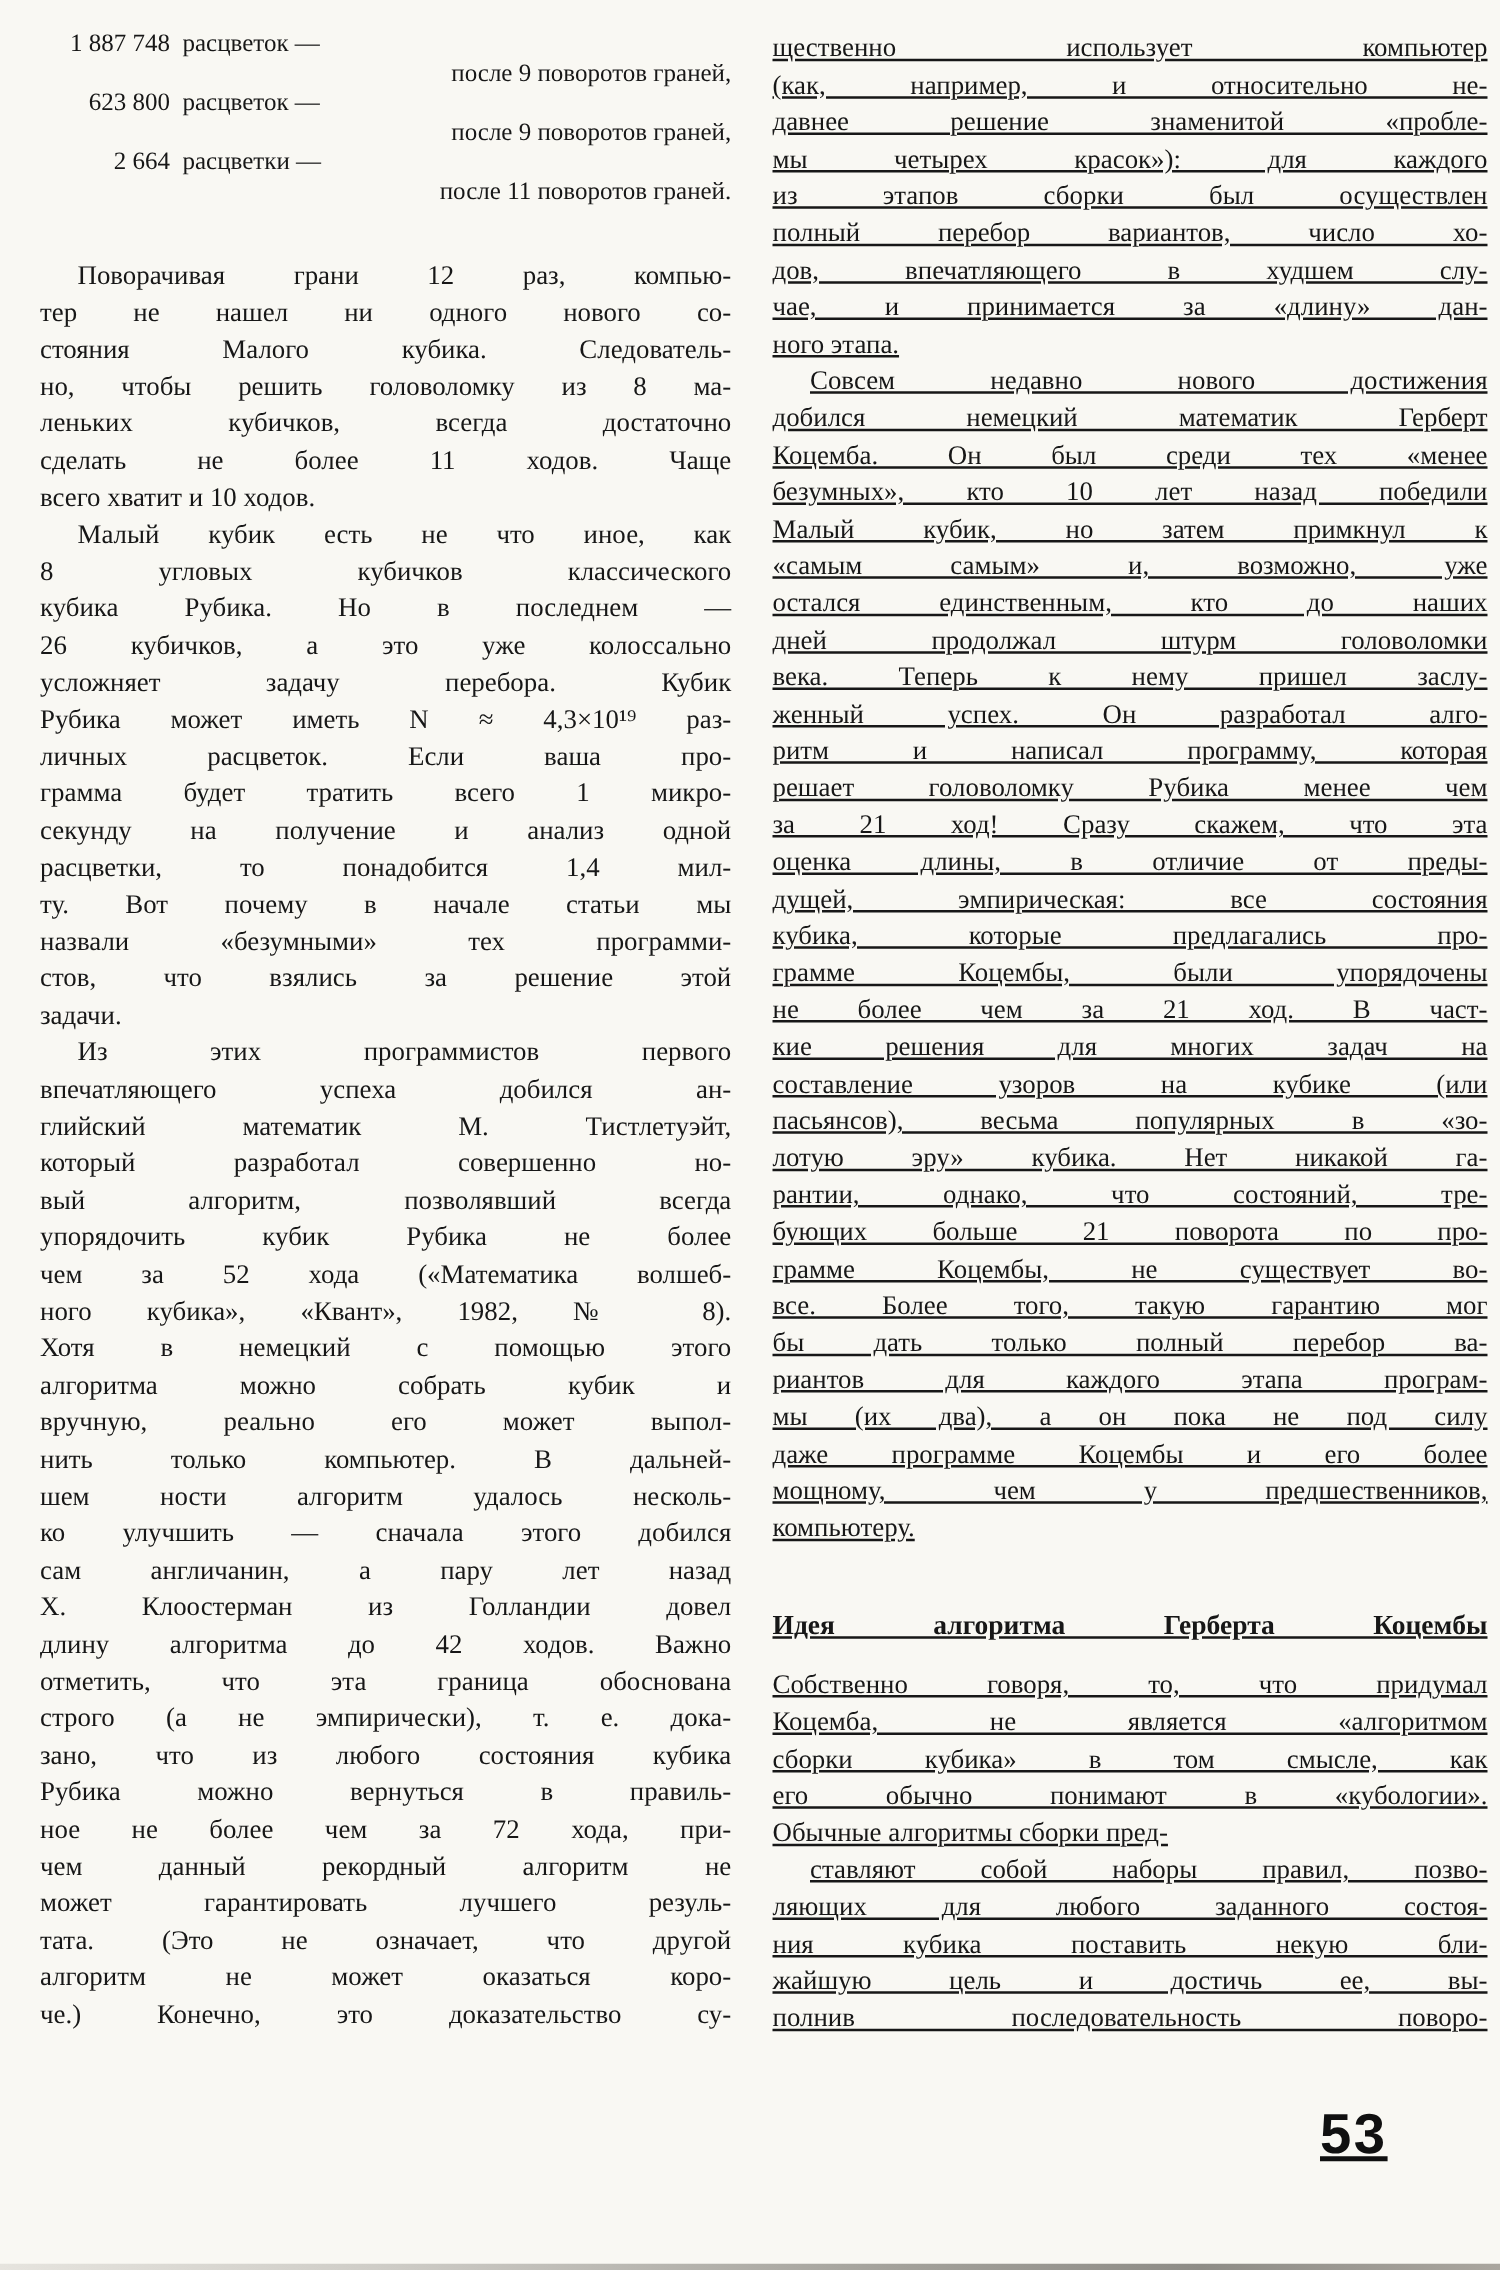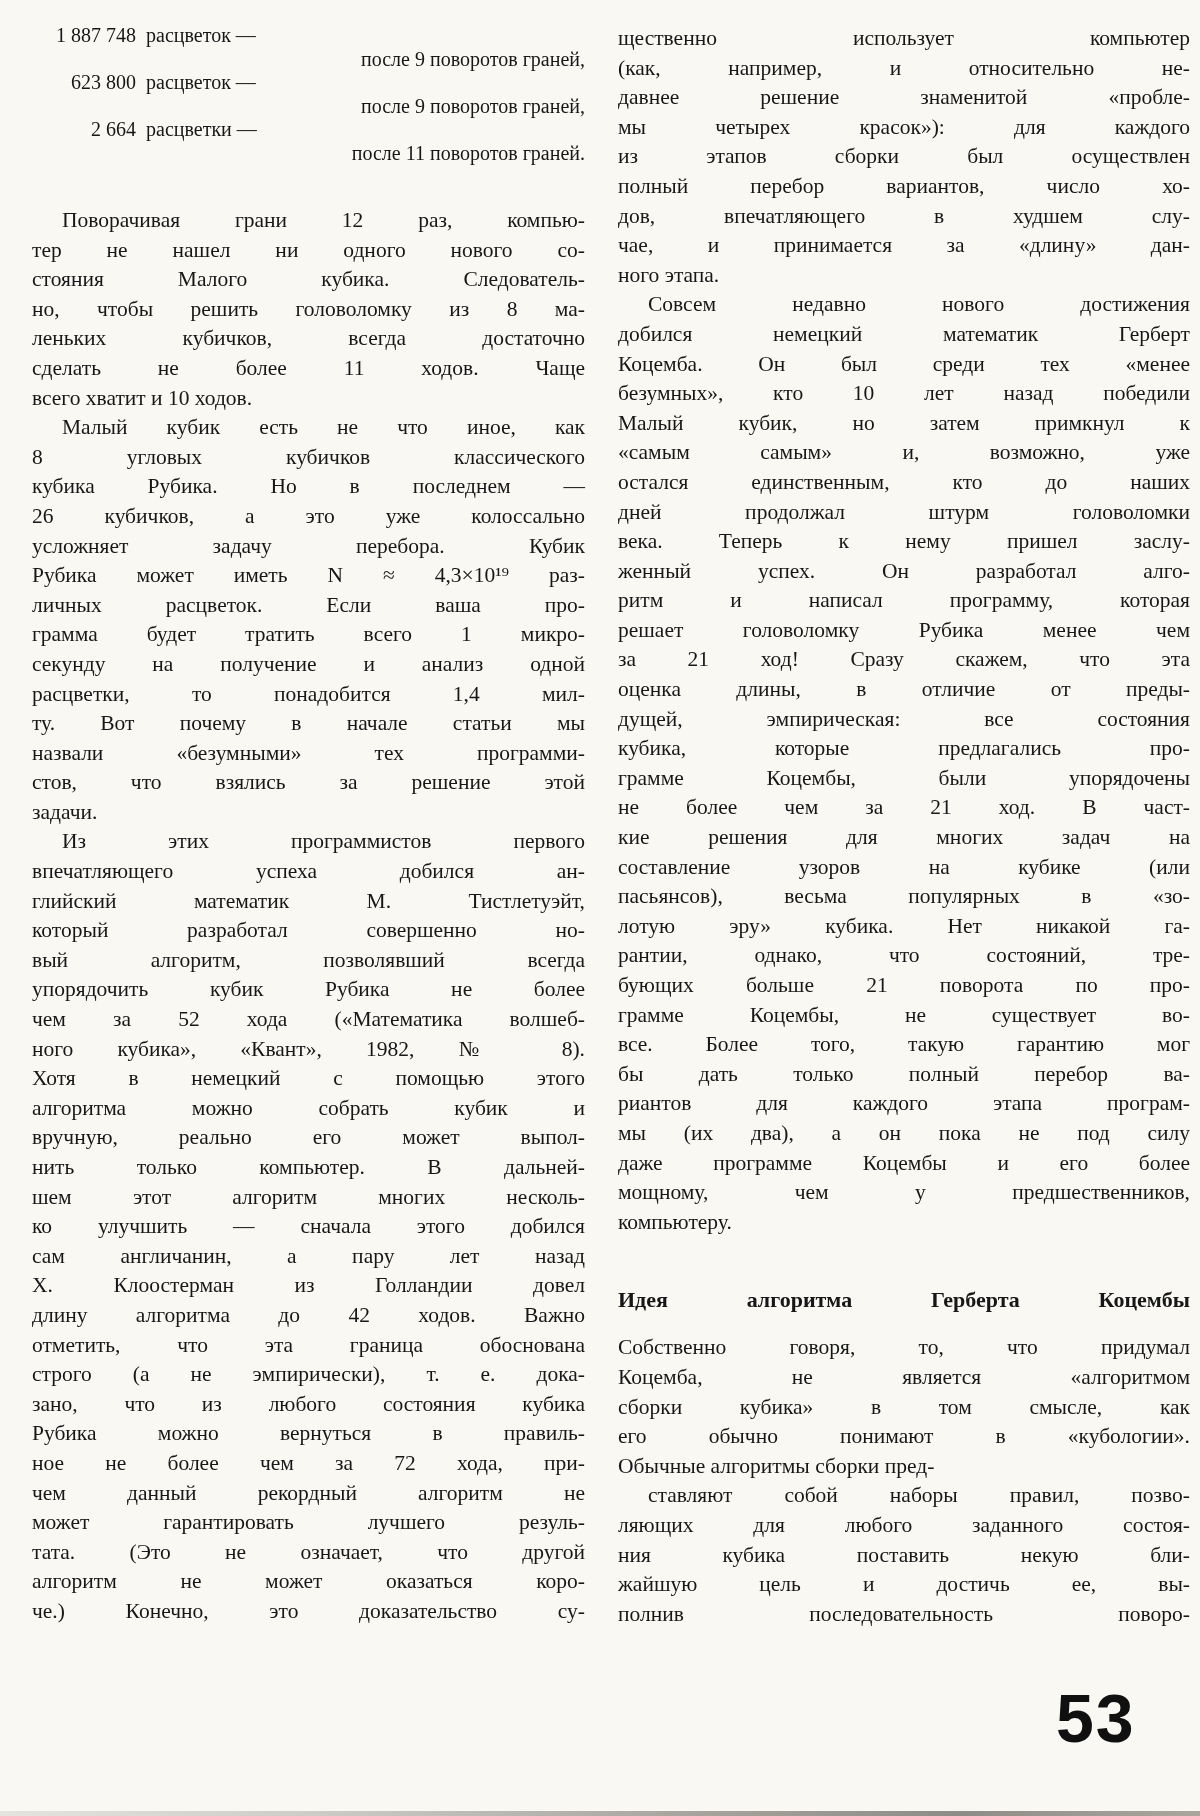--- a/index.html
+++ b/index.html
@@ -15,33 +15,34 @@
   }
   .stat-first{display:flex;}
   .stat-num{width:104px;text-align:right;flex:0 0 auto;}
   .stat-label{margin-left:10px;}
   .stat-detail{text-align:right;}
   .col{
     position:absolute;font-size:21.5px;line-height:29.6px;
     text-align:justify;hyphens:none;
   }
   .col-left{left:32px;top:206px;width:553px;}
-  .col-right{left:618px;top:24px;width:572px;}
+  .col-right{left:618px;top:24px;width:572px;text-decoration:underline;}
   .line{text-align:justify;text-align-last:justify;white-space:nowrap;}
   .line.last-closed{text-align-last:left;white-space:normal;}
   .para.indent .line:first-child{text-indent:30px;}
   .heading{
     font-weight:bold;font-size:22px;line-height:30px;
     margin:48px 0 18px 0;text-align:justify;text-align-last:justify;
   }
   .page-number{
     position:absolute;left:1056px;top:1684px;
     font-family:"Liberation Sans","DejaVu Sans",sans-serif;
-    font-weight:bold;font-size:68px;line-height:1;color:#101010;
+    font-weight:bold;font-size:45px;line-height:1;color:#101010;
     letter-spacing:2px;
+    text-decoration:underline;
   }
   .bottom-strip{
     position:absolute;left:0;bottom:0;width:1200px;height:5px;
     background:linear-gradient(90deg,#e6e4de 0%,#cfcdc7 25%,#a3a19a 60%,#8e8c86 80%,#aaa69e 100%);
   }
 </style>
 </head>
 <body style="background: rgb(249, 248, 243); color: rgb(23, 23, 23);">
 
 <div class="page">
@@ -94,21 +95,21 @@
         <div class="line">глийский математик М. Тистлетуэйт,</div>
         <div class="line">который разработал совершенно но-</div>
         <div class="line">вый алгоритм, позволявший всегда</div>
         <div class="line">упорядочить кубик Рубика не более</div>
         <div class="line">чем за 52 хода («Математика волшеб-</div>
         <div class="line">ного кубика», «Квант», 1982, № 8).</div>
         <div class="line">Хотя в немецкий с помощью этого</div>
         <div class="line">алгоритма можно собрать кубик и</div>
         <div class="line">вручную, реально его может выпол-</div>
         <div class="line">нить только компьютер. В дальней-</div>
-        <div class="line">шем этот алгоритм многих несколь-</div>
+        <div class="line">шем ности алгоритм удалось несколь-</div>
         <div class="line">ко улучшить — сначала этого добился</div>
         <div class="line">сам англичанин, а пару лет назад</div>
         <div class="line">Х. Клоостерман из Голландии довел</div>
         <div class="line">длину алгоритма до 42 ходов. Важно</div>
         <div class="line">отметить, что эта граница обоснована</div>
         <div class="line">строго (а не эмпирически), т. е. дока-</div>
         <div class="line">зано, что из любого состояния кубика</div>
         <div class="line">Рубика можно вернуться в правиль-</div>
         <div class="line">ное не более чем за 72 хода, при-</div>
         <div class="line">чем данный рекордный алгоритм не</div>

